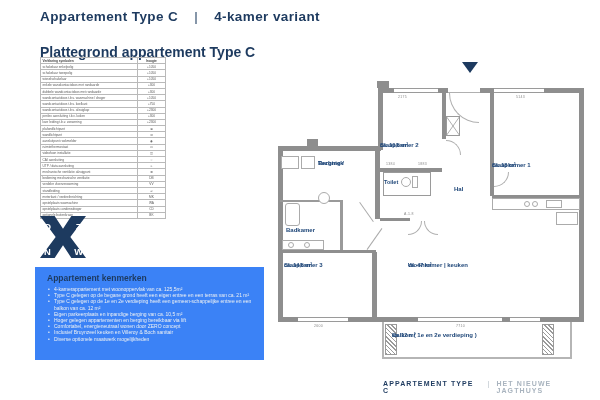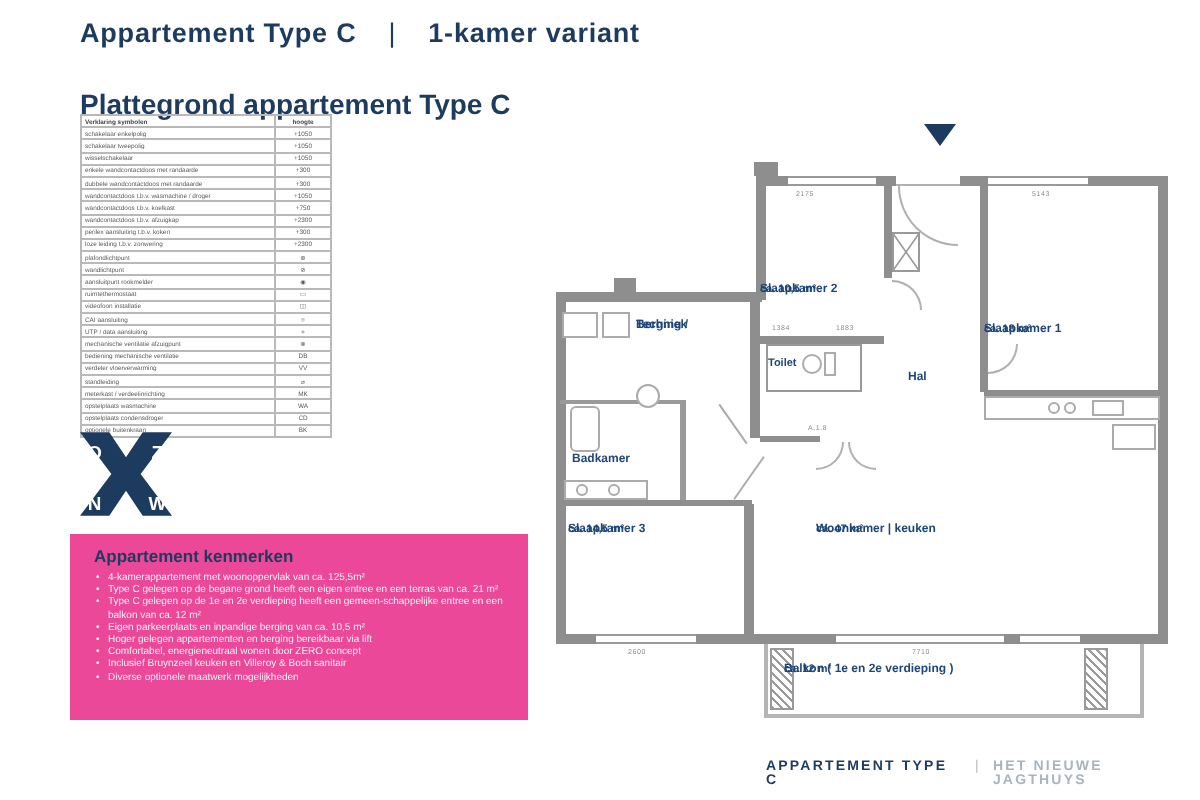--- a/index.html
+++ b/index.html
@@ -11,21 +11,21 @@
   .page-title .divider{font-weight:normal;color:#1d3a5f;}
   .section-title{left:40px;top:44px;font-size:14px;font-weight:bold;color:#1d3a5f;}
   
   .legend{left:40px;top:57px;width:126px;border-collapse:collapse;font-size:3.2px;line-height:4px;color:#5a5a5a;}
   .legend td,.legend th{border:0.5px solid #b9b9b9;padding:0.6px 1.5px;height:4px;font-weight:normal;text-align:left;}
   .legend th{font-weight:bold;color:#444;}
   .legend .sym{width:24px;text-align:center;}
   
   .compass{left:40px;top:215px;}
   
-  .kenmerken{left:35px;top:267px;width:229px;height:93px;background:#ec4899;box-sizing:border-box;padding:6px 10px 4px 12px;}
+  .kenmerken{left:35px;top:267px;width:229px;height:93px;background:#3b82f6;box-sizing:border-box;padding:6px 10px 4px 12px;}
   .kenmerken h2{margin:0 0 3px 0;font-size:8.5px;color:#1d3a5f;}
   .kenmerken ul{margin:0;padding:0;list-style:none;}
   .kenmerken li{font-size:5px;line-height:6.2px;color:#eef1f3;padding-left:7px;position:relative;}
   .kenmerken li::before{content:"•";position:absolute;left:1px;color:#eef1f3;}
   
   .footer{left:383px;top:380px;font-size:7px;font-weight:bold;letter-spacing:1.1px;display:flex;gap:6px;}
   .footer .f-left{color:#1d3a5f;}
   .footer .f-div{color:#b3bdc6;font-weight:normal;}
   .footer .f-right{color:#a9b4bf;}
   
@@ -44,21 +44,21 @@
   .hatch{background:repeating-linear-gradient(45deg,#9a9a9a 0 1px,#ffffff 1px 3px);border:1px solid #9a9a9a;}
   .arrow-dn{width:0;height:0;border-left:8px solid transparent;border-right:8px solid transparent;border-top:11px solid #1d3a5f;}
   .circ{border:1px solid #ababab;border-radius:50%;background:#fff;}
 </style>
 </head>
 <body>
 
 <div class="abs page-title">
   <span>Appartement Type C</span>
   <span class="divider">|</span>
-  <span>1-kamer variant</span>
+  <span>4-kamer variant</span>
 </div>
 
 <div class="abs section-title">Plattegrond appartement Type C</div>
 
 <table class="abs legend">
   <thead>
     <tr>
       <th>Verklaring symbolen</th>
       <th class="sym">hoogte</th>
     </tr>

